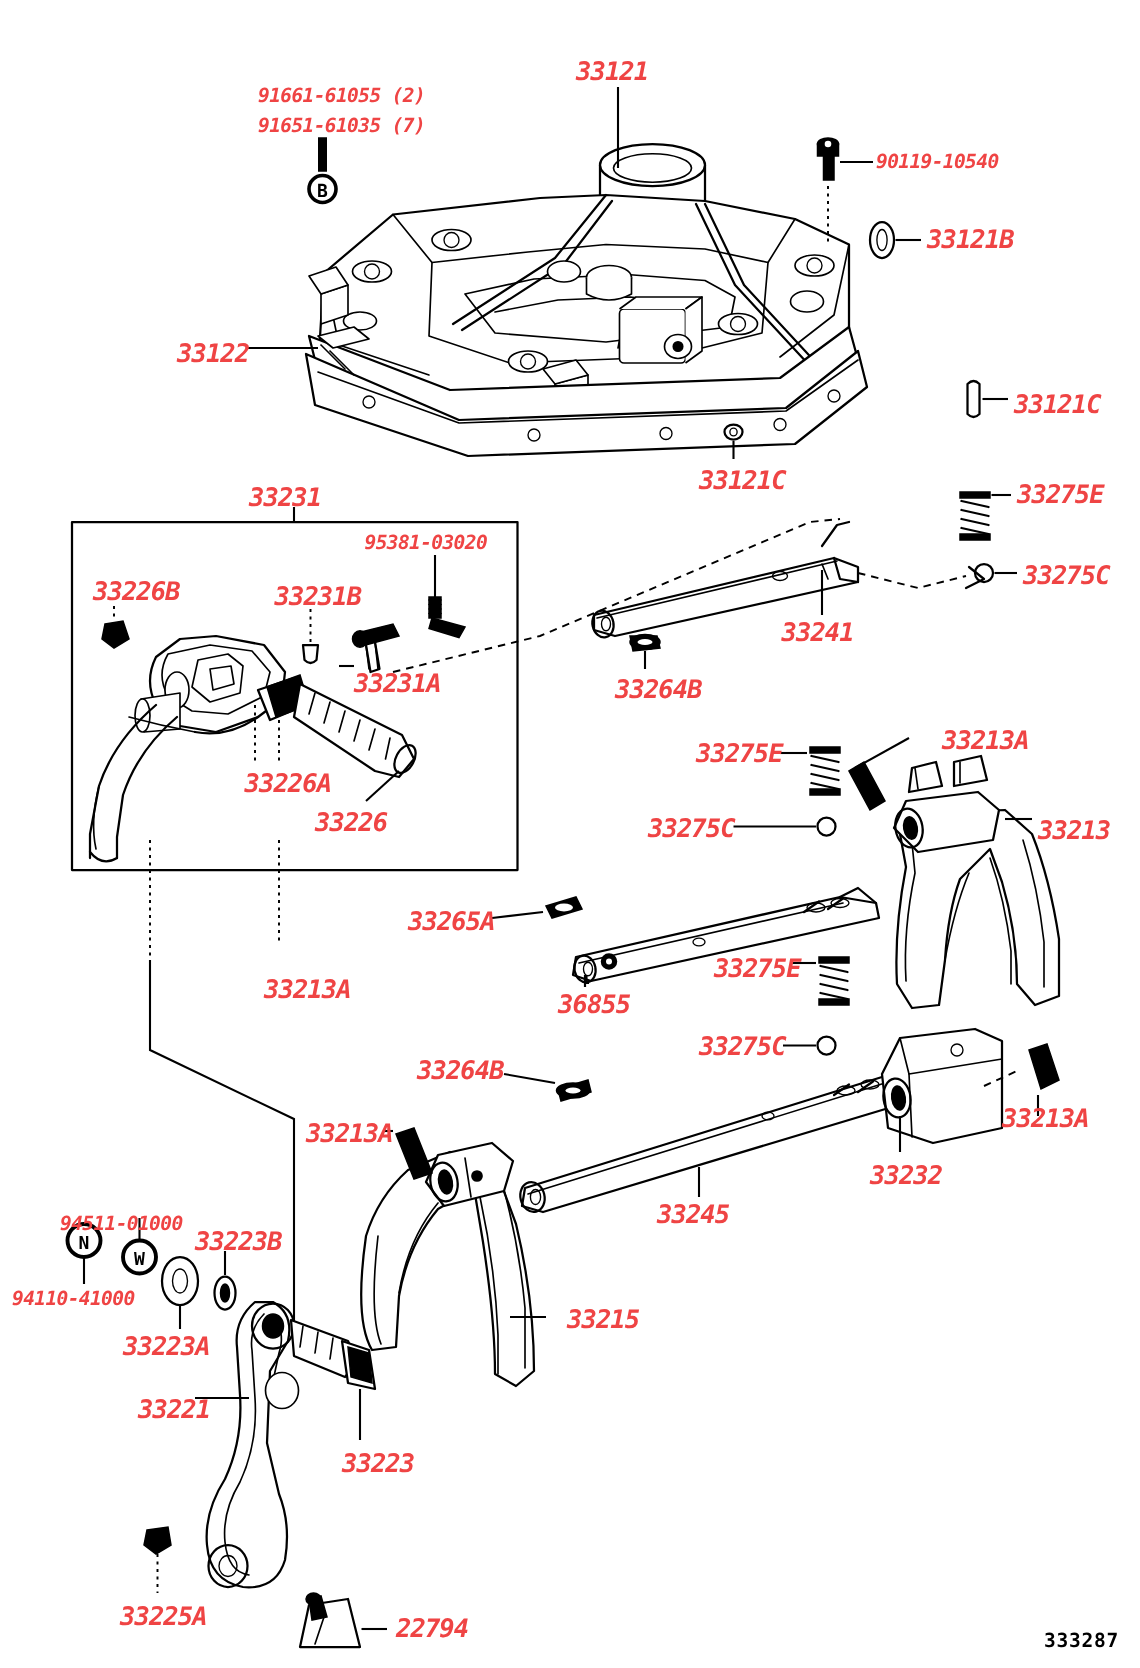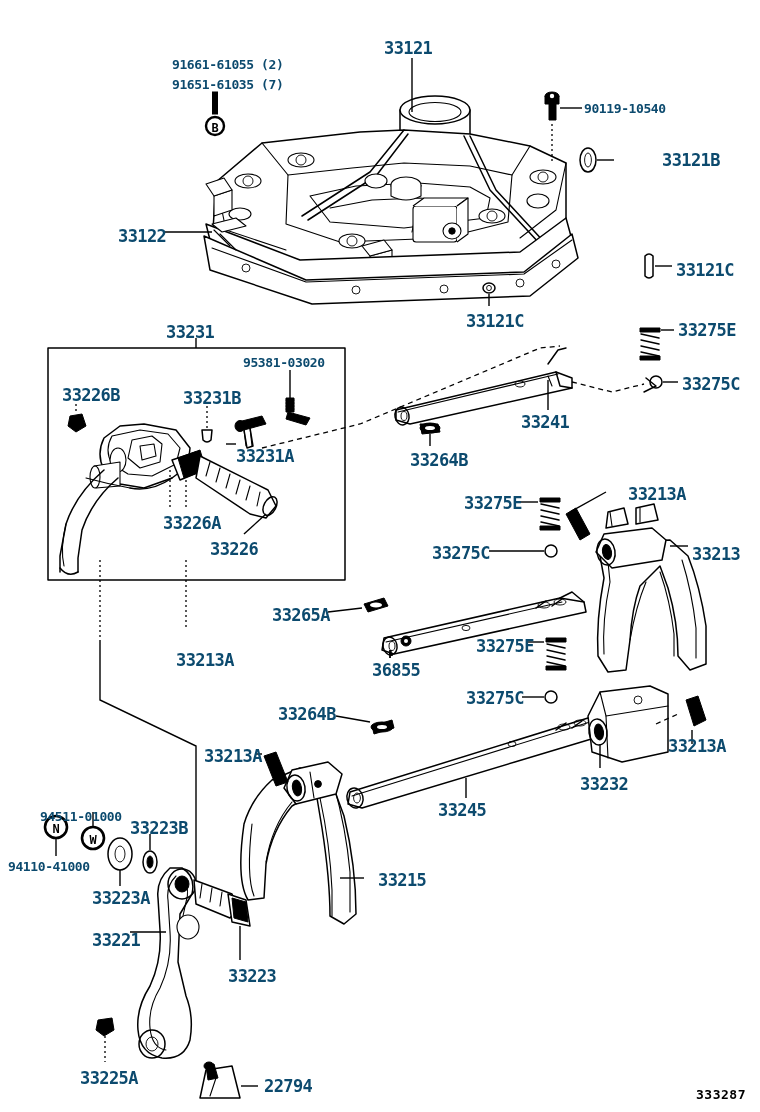--- a/index.html
+++ b/index.html
@@ -17,23 +17,24 @@
   }
   #art{position:absolute;left:0;top:0;width:760px;height:1112px;}
 
   
   .lbl{
     position:absolute;
     font-family:"DejaVu Sans Mono","Liberation Mono",monospace;
     font-weight:700;
     font-size:17px;
     letter-spacing:-0.6px;
-    color:#0c4a6e;
+    color:#ef4444;
     white-space:nowrap;
     line-height:1.05;
+    font-style:italic;
     -webkit-font-smoothing:none;
   }
   .lbl.sm{font-size:13px;letter-spacing:-0.4px;}
   .diagid{
     position:absolute;
     right:14px;bottom:10px;
     font-size:13px;font-weight:700;
     letter-spacing:0.5px;
     font-family:"DejaVu Sans Mono","Liberation Mono",monospace;
   }
@@ -459,21 +460,21 @@
       <path class="ld" d="M241 1086 L258 1086"></path>
     </g>
 
   </svg>
 
   <div id="labels">
       <div class="lbl sm" style="left: 172px; top: 58px;">91661-61055 (2)</div>
       <div class="lbl sm" style="left: 172px; top: 78px;">91651-61035 (7)</div>
       <div class="lbl" style="left: 384px; top: 40px;">33121</div>
       <div class="lbl sm" style="left: 584px; top: 102px;">90119-10540</div>
-      <div class="lbl" style="left: 618px; top: 152px; margin-left: 44px;">33121B</div>
+      <div class="lbl" style="left: 618px; top: 152px;">33121B</div>
       <div class="lbl" style="left: 118px; top: 228px;">33122</div>
       <div class="lbl" style="left: 676px; top: 262px;">33121C</div>
       <div class="lbl" style="left: 466px; top: 313px;">33121C</div>
       <div class="lbl" style="left: 166px; top: 324px;">33231</div>
       <div class="lbl sm" style="left: 243px; top: 356px;">95381-03020</div>
       <div class="lbl" style="left: 678px; top: 322px;">33275E</div>
       <div class="lbl" style="left: 682px; top: 376px;">33275C</div>
       <div class="lbl" style="left: 62px; top: 387px;">33226B</div>
       <div class="lbl" style="left: 183px; top: 390px;">33231B</div>
       <div class="lbl" style="left: 236px; top: 448px;">33231A</div>
@@ -491,21 +492,21 @@
       <div class="lbl" style="left: 176px; top: 652px;">33213A</div>
       <div class="lbl" style="left: 466px; top: 690px;">33275C</div>
       <div class="lbl" style="left: 278px; top: 706px;">33264B</div>
       <div class="lbl" style="left: 668px; top: 738px;">33213A</div>
       <div class="lbl" style="left: 580px; top: 776px;">33232</div>
       <div class="lbl" style="left: 204px; top: 748px;">33213A</div>
       <div class="lbl" style="left: 438px; top: 802px;">33245</div>
       <div class="lbl sm" style="left: 40px; top: 810px;">94511-01000</div>
       <div class="lbl" style="left: 130px; top: 820px;">33223B</div>
       <div class="lbl sm" style="left: 8px; top: 860px;">94110-41000</div>
-      <div class="lbl" style="left: 92px; top: 890px;">33223A</div>
+      <div class="lbl" style="left: 82px; top: 890px;">33223A</div>
       <div class="lbl" style="left: 346px; top: 872px; margin-left: 32px;">33215</div>
       <div class="lbl" style="left: 92px; top: 932px;">33221</div>
       <div class="lbl" style="left: 228px; top: 968px;">33223</div>
       <div class="lbl" style="left: 80px; top: 1070px;">33225A</div>
       <div class="lbl" style="left: 264px; top: 1078px;">22794</div>
     </div>
 
   <div class="diagid">333287</div>
 
 </div>

